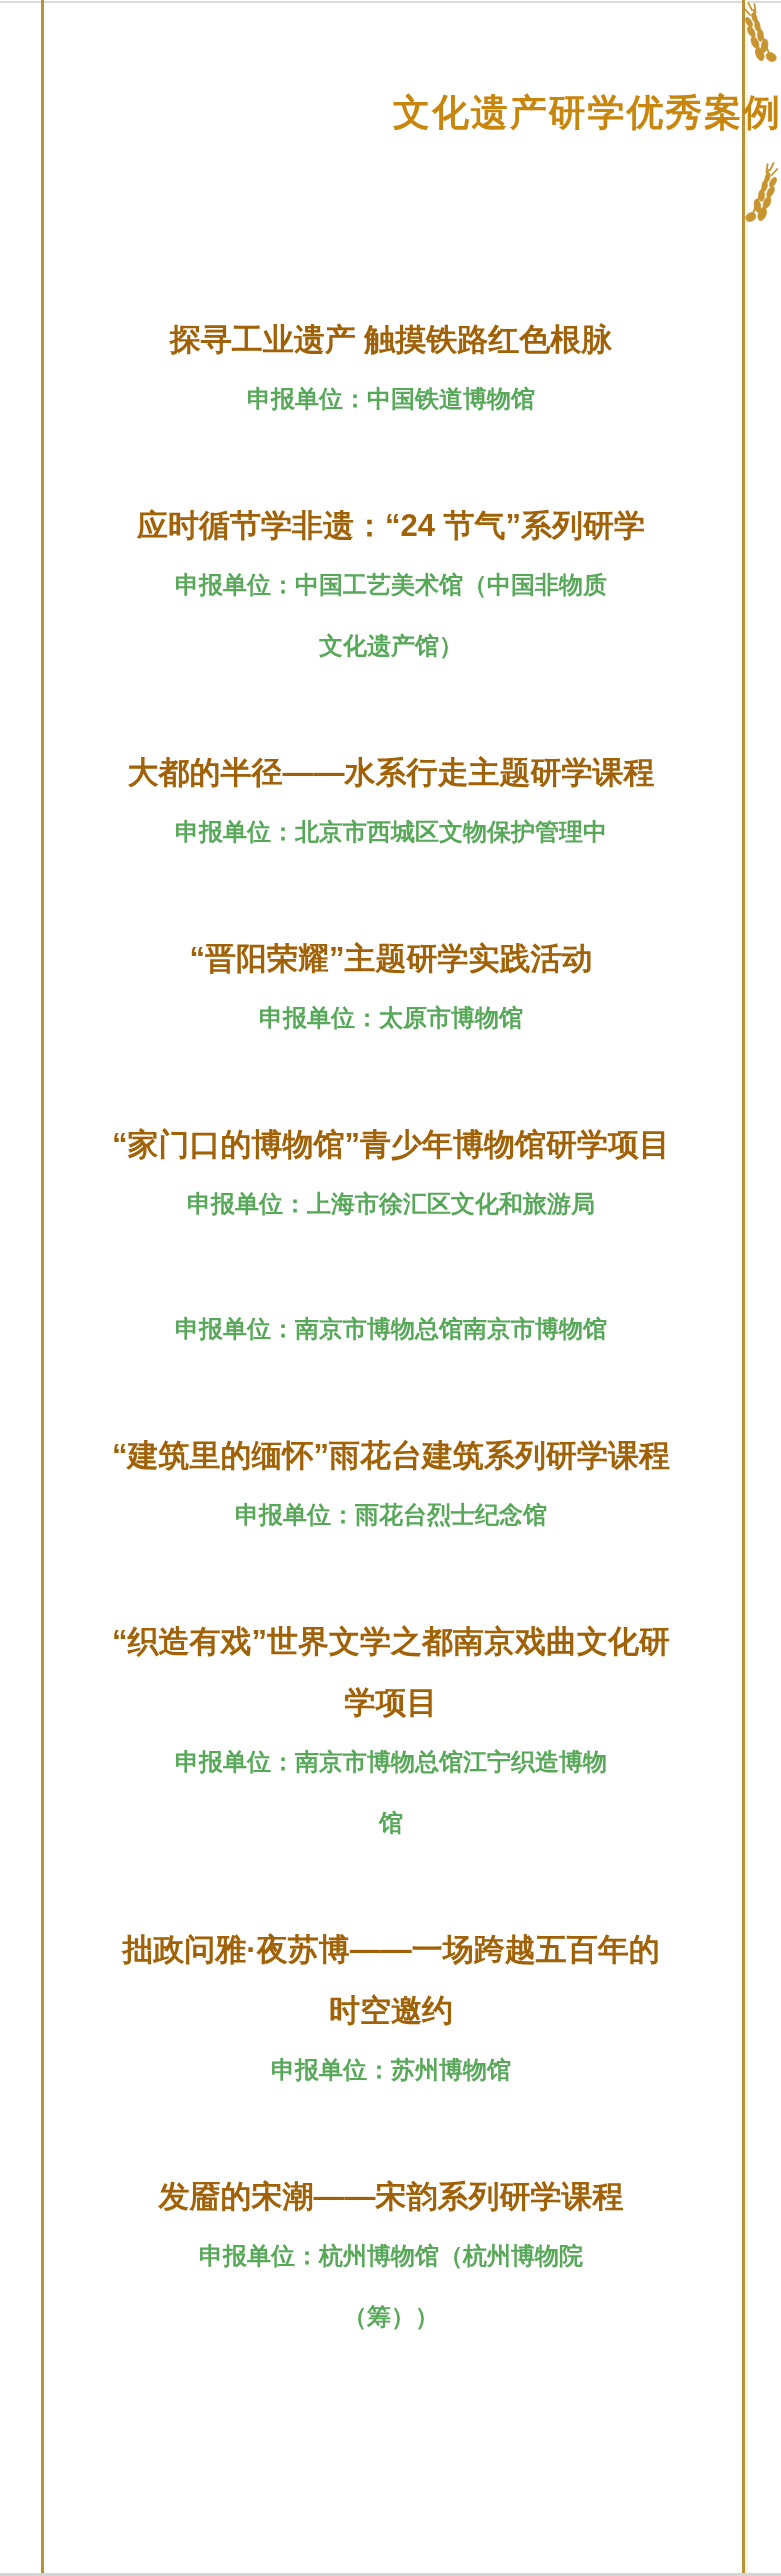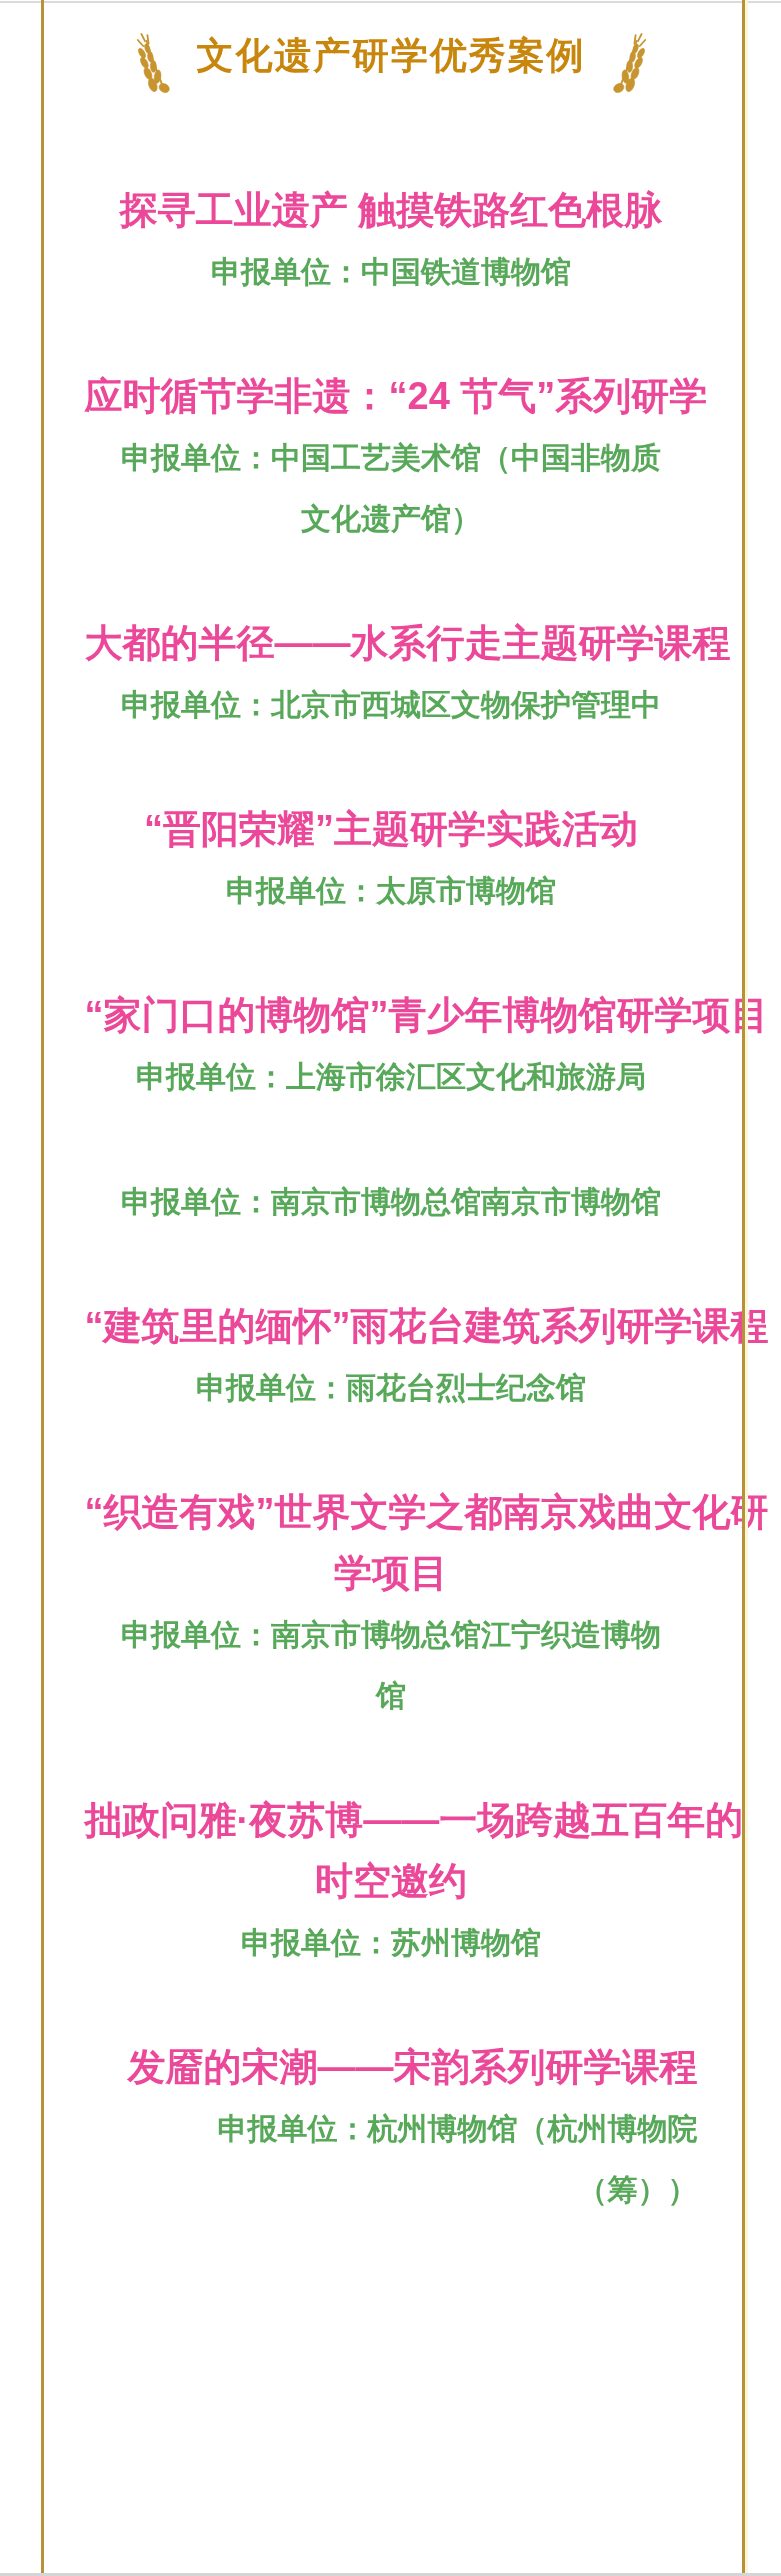--- a/index.html
+++ b/index.html
@@ -18,58 +18,60 @@
   
   .border-line{position:absolute;top:0;bottom:0;width:3.2px;background:#b8923a;}
   .border-left{left:41px;}
   .border-right{right:37px;}
   .border-right::after{
     content:"";position:absolute;left:3.2px;top:0;bottom:0;width:3.2px;background:#faf6d7;
   }
   
   .header{
     position:relative;
-    padding-top:31px;
+    padding-top:0;
     display:flex;
-    align-items:flex-start;
+    align-items:flex-end;
     justify-content:center;
     gap:22px;
+    flex-direction:column;
   }
   .page-title{
     margin:0;
     font-size:37px;
     font-weight:bold;
     letter-spacing:1.9px;
     color:#c8860d;
     white-space:nowrap;
   }
   .wheat{display:inline-block;width:42px;height:66px;}
   .wheat svg{width:100%;height:100%;display:block;}
   .wheat.right{transform:scaleX(-1);}
   
   .entries{
     width:613px;
     margin:83px auto 0 auto;
     text-align:center;
   }
   .entry{margin:0 0 64px 0;}
-  .entry:last-child{margin-bottom:0;text-align:right;}
+  .entry:last-child{margin-bottom:0;}
   .title-line{
-    font-size:38px;
+    font-size:31px;
     line-height:61px;
     font-weight:bold;
-    color:#ec4899;
+    color:#a16207;
     white-space:nowrap;
   }
   .unit-line{
-    font-size:30px;
+    font-size:24px;
     line-height:61px;
     font-weight:bold;
     color:#58a85a;
     white-space:nowrap;
+    font-family:Liberation Mono, monospace;
   }
 </style>
 </head>
 <body>
 
 <div class="page">
 
   <div class="hairline-top"></div>
   <div class="border-line border-left"></div>
   <div class="border-line border-right"></div>

